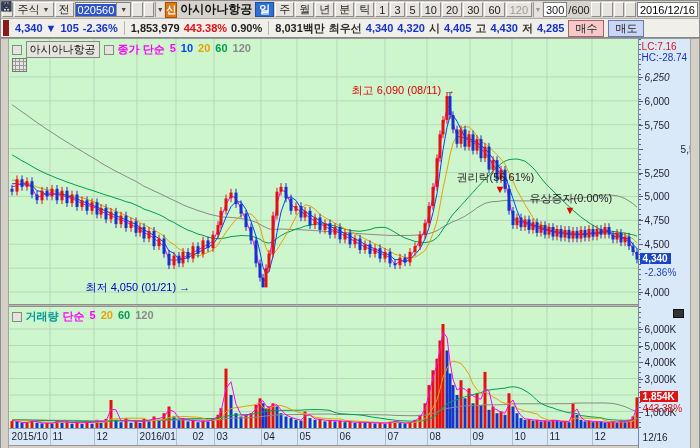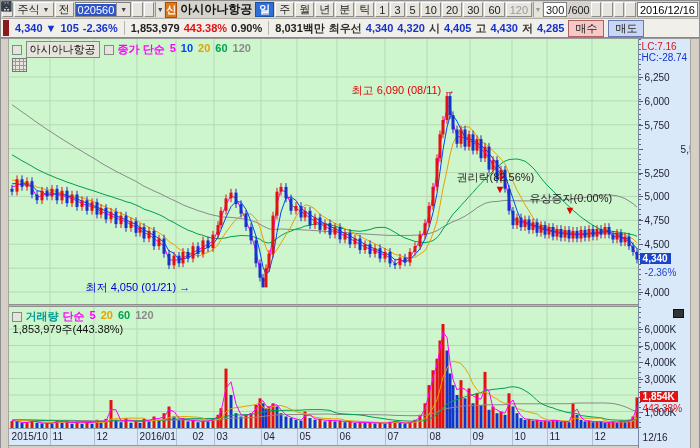--- a/index.html
+++ b/index.html
@@ -521,21 +521,21 @@
               <span style="color: rgb(255, 0, 255);">5</span>
               <span style="color: rgb(0, 68, 255);">10</span>
               <span style="color: rgb(232, 160, 0);">20</span>
               <span style="color: rgb(0, 160, 80);">60</span>
               <span style="color: rgb(138, 138, 138);">120</span>
             </span>
         </div>
         <div class="gridbtn"></div>
       <div class="anno" style="left: 343px; top: 44px; color: rgb(224, 0, 0);">최고 6,090 (08/11) →</div>
           <div class="anno" style="left: 77px; top: 241px; color: rgb(0, 0, 204);">최저 4,050 (01/21) →</div>
-          <div class="anno" style="left: 448px; top: 131px; color: rgb(34, 34, 34);">권리락(82.56%)</div>
+          <div class="anno" style="left: 448px; top: 131px; color: rgb(34, 34, 34);">권리락(56.61%)</div>
           <div class="anno" style="left: 486px; top: 144px; color: rgb(224, 0, 0);">▼</div>
           <div class="anno" style="left: 521px; top: 152px; color: rgb(34, 34, 34);">유상증자(0.00%)</div>
           <div class="anno" style="left: 556px; top: 165px; color: rgb(224, 0, 0);">▼</div>
         </div>
       <div class="divider"></div>
       <div class="vol-pane" id="volPane">
         <svg id="volSvg" width="629" height="121">
             <g>
               <line x1="41" y1="0" x2="41" y2="121" stroke="#b7d7b7" stroke-width="1"></line>
               <line x1="85" y1="0" x2="85" y2="121" stroke="#b7d7b7" stroke-width="1"></line>
@@ -714,21 +714,20 @@
           <span class="sqbtn"></span>
           <span style="font-weight: bold; color: rgb(0, 153, 153);" id="volLegendName">거래량</span>
           <span id="volLegendItems" style="display:inline-flex;gap:5px;font-weight:bold;">
               <span style="color: rgb(255, 0, 255);">단순</span>
               <span style="color: rgb(255, 0, 255);">5</span>
               <span style="color: rgb(232, 160, 0);">20</span>
               <span style="color: rgb(0, 160, 80);">60</span>
               <span style="color: rgb(138, 138, 138);">120</span>
             </span>
         </div>
-        <div class="vol-line2">1,853,979주(443.38%)</div>
       </div>
       <div class="time-axis" id="timeAxis">
           <div class="tlabel" style="left: 3px;">2015/10</div>
           <div class="tline" style="left: 41px;"></div>
           <div class="tlabel" style="left: 44px;">11</div>
           <div class="tline" style="left: 85px;"></div>
           <div class="tlabel" style="left: 88px;">12</div>
           <div class="tline" style="left: 128px;"></div>
           <div class="tlabel" style="left: 131px;">2016/01</div>
           <div class="tline" style="left: 167px;"></div>
@@ -753,21 +752,21 @@
           <div class="tlabel" style="left: 541px;">11</div>
           <div class="tline" style="left: 583px;"></div>
           <div class="tlabel" style="left: 586px;">12</div>
         </div>
       <div class="bottomstrip"></div>
     </div>
     <div class="axis-col" id="axisCol">
       <div class="lcv">LC:7.16</div>
       <div class="hcv">HC:-28.74</div>
     <div class="tick-dash" style="top: 37.9527px;"></div>
-        <div class="tick-lab" style="top: 37.9527px;">6,250</div>
+        <div class="tick-lab" style="top: 37.9527px; font-style: italic;">6,250</div>
         <div class="tick-dash" style="top: 61.8525px;"></div>
         <div class="tick-lab" style="top: 61.8525px;">6,000</div>
         <div class="tick-dash" style="top: 85.7522px;"></div>
         <div class="tick-lab" style="top: 85.7522px;">5,750</div>
         <div class="tick-dash" style="top: 109.652px;"></div>
         <div class="tick-lab" style="top: 109.652px; margin-left: 36px;">5,500</div>
         <div class="tick-dash" style="top: 133.552px;"></div>
         <div class="tick-lab" style="top: 133.552px;">5,250</div>
         <div class="tick-dash" style="top: 157.451px;"></div>
         <div class="tick-lab" style="top: 157.451px;">5,000</div>

